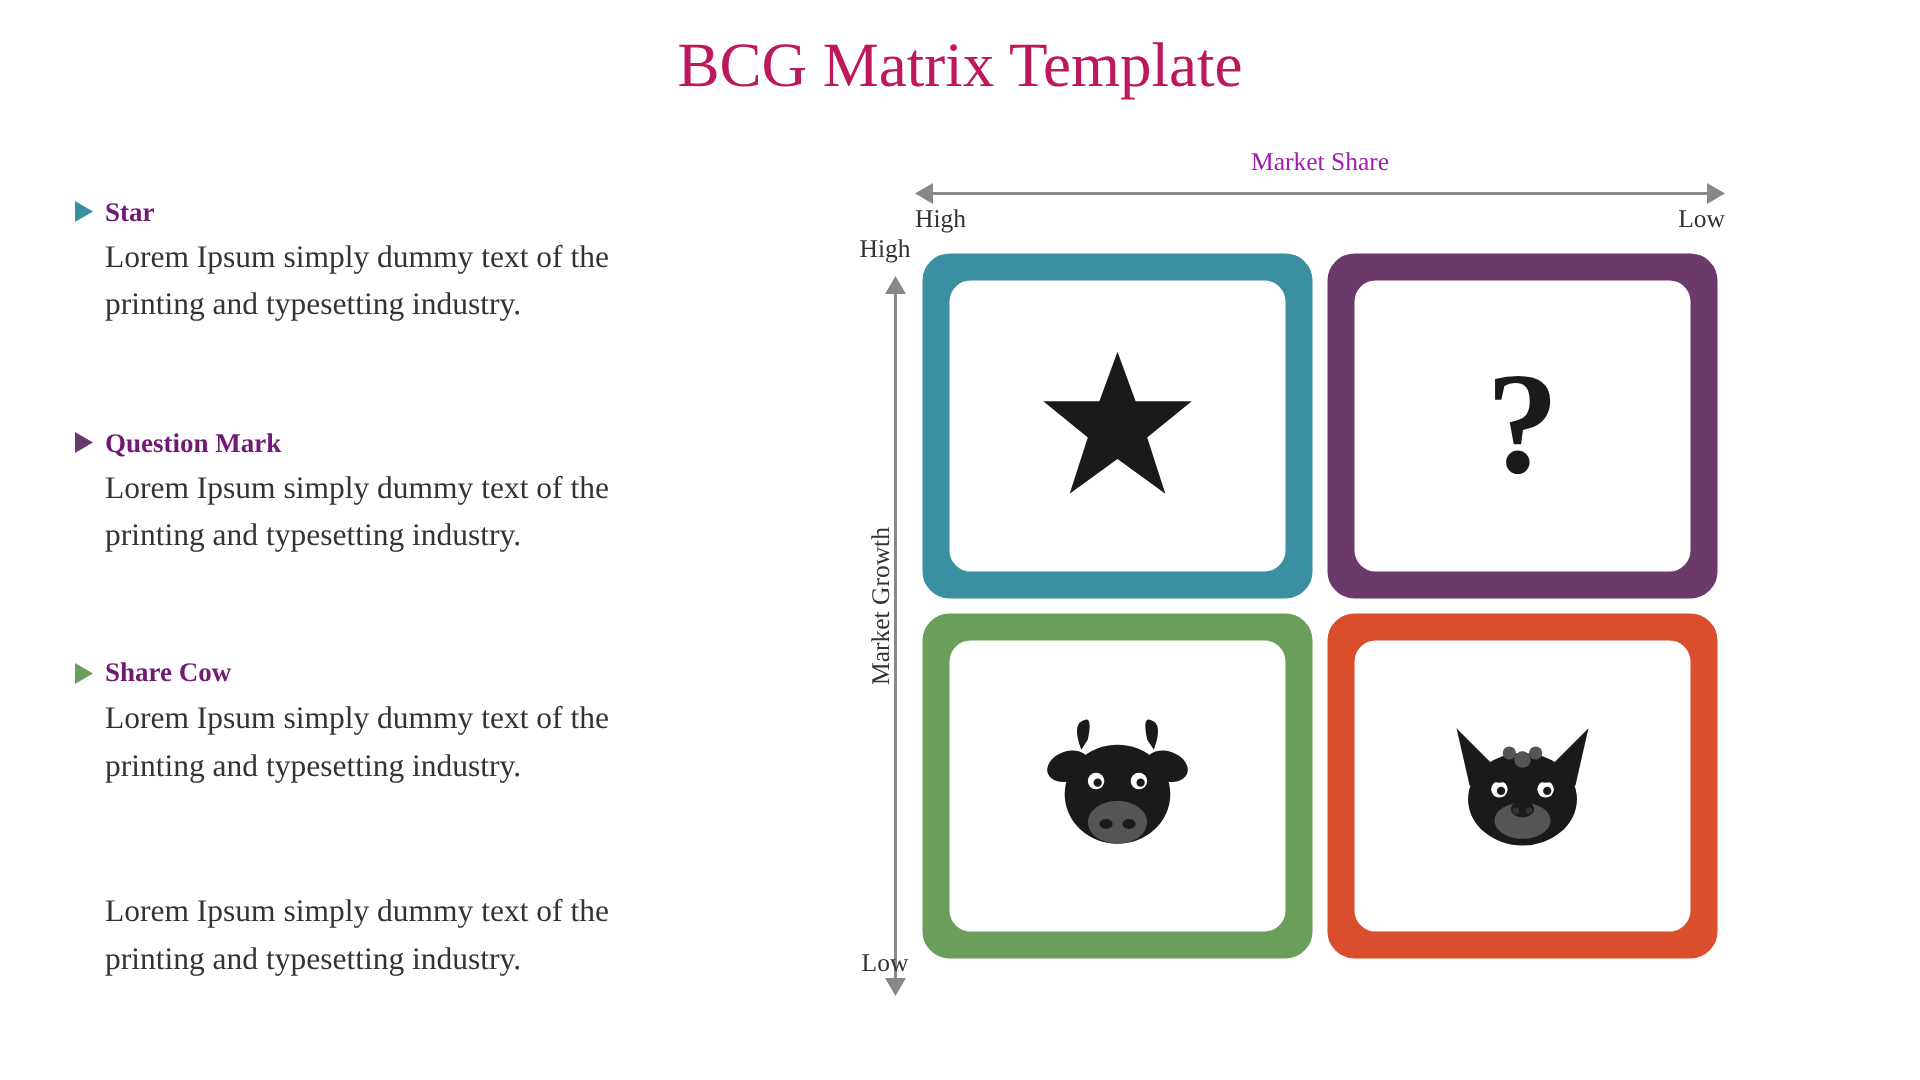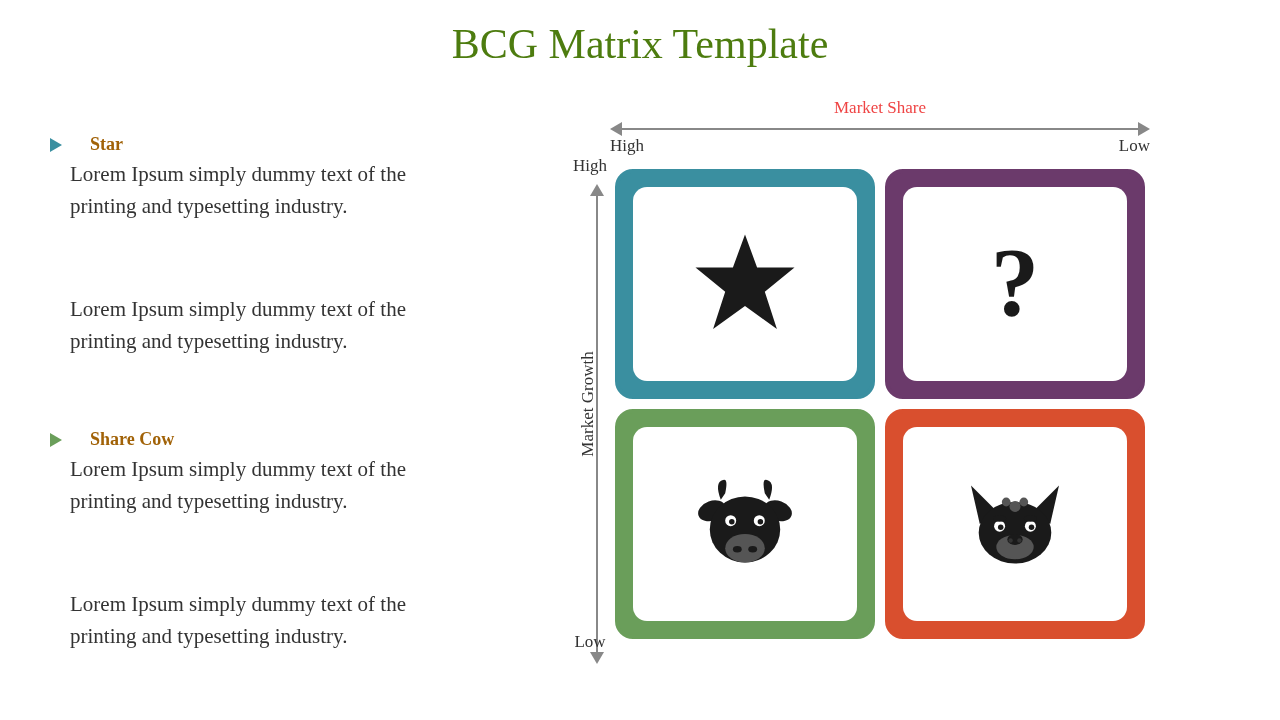--- a/index.html
+++ b/index.html
@@ -13,21 +13,21 @@
     .page {
       width: 1280px;
       height: 720px;
       position: relative;
       padding: 20px 40px;
     }
     .title {
       text-align: center;
       font-size: 42px;
       font-weight: 400;
-      color: #4d7c0f;
+      color: #be185d;
       margin-bottom: 30px;
       font-family: 'Georgia', serif;
     }
     .content {
       display: flex;
       flex-direction: row;
       width: 100%;
       height: calc(100% - 90px);
     }
     
@@ -53,22 +53,21 @@
       width: 0;
       height: 0;
       border-top: 7px solid transparent;
       border-bottom: 7px solid transparent;
       border-left: 12px solid;
       flex-shrink: 0;
     }
     .legend-title {
       font-size: 18px;
       font-weight: bold;
-      color: #a16207;
-      margin-left: 20px;
+      color: #701a75;
     }
     .legend-text {
       font-size: 21px;
       color: #333;
       line-height: 1.5;
       padding-left: 20px;
     }
     
     .matrix-section {
       flex: 1;
@@ -170,41 +169,45 @@
 
       <div class="legend-item">
         <div class="legend-header">
           <div class="legend-arrow" style="border-left-color: #3a8fa0;"></div>
           <span class="legend-title">Star</span>
         </div>
         <div class="legend-text">Lorem Ipsum simply dummy text of the printing and typesetting industry.</div>
       </div>
 
       <div class="legend-item">
+        <div class="legend-header">
+          <div class="legend-arrow" style="border-left-color: #6b3a6b;"></div>
+          <span class="legend-title">Question Mark</span>
+        </div>
         <div class="legend-text">Lorem Ipsum simply dummy text of the printing and typesetting industry.</div>
       </div>
 
       <div class="legend-item">
         <div class="legend-header">
           <div class="legend-arrow" style="border-left-color: #6a9e5a;"></div>
           <span class="legend-title">Share Cow</span>
         </div>
         <div class="legend-text">Lorem Ipsum simply dummy text of the printing and typesetting industry.</div>
       </div>
 
       <div class="legend-item">
         <div class="legend-text">Lorem Ipsum simply dummy text of the printing and typesetting industry.</div>
       </div>
     </div>
 
     <div class="matrix-section">
 
       <div style="display:flex; flex-direction:column; align-items:flex-start; margin-left:50px; width:540px; margin-bottom:8px;">
         <div style="text-align:center; width:100%; margin-bottom:4px;">
-          <span style="font-size:17px; color:#ef4444; font-family:Georgia,serif;">Market Share</span>
+          <span style="font-size:17px; color:#a21caf; font-family:Georgia,serif;">Market Share</span>
         </div>
         <div style="display:flex; align-items:center; width:100%; gap:0;">
           <div class="arrow-head-left"></div>
           <div style="height:2px; background:#888; flex:1;"></div>
           <div class="arrow-head-right"></div>
         </div>
         <div style="display:flex; justify-content:space-between; width:100%;">
           <span style="font-size:17px; color:#333;">High</span>
           <span style="font-size:17px; color:#333;">Low</span>
         </div>

